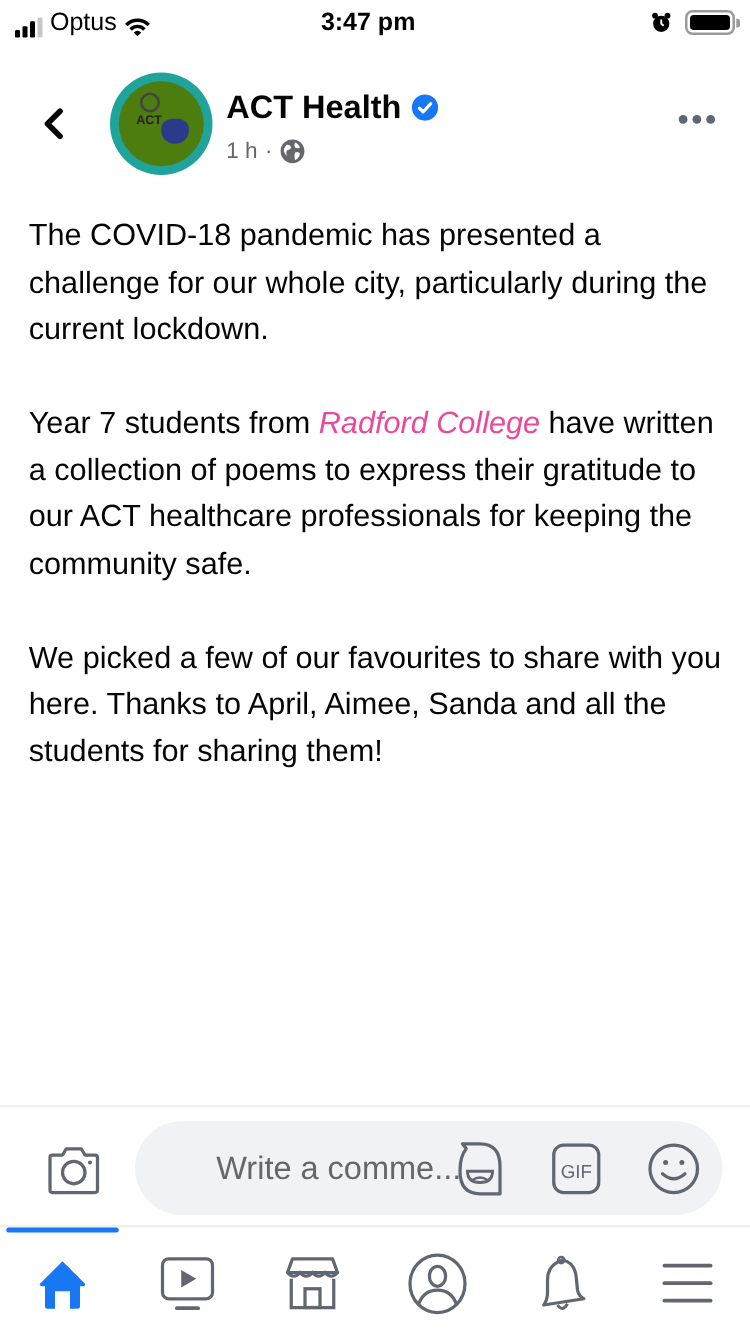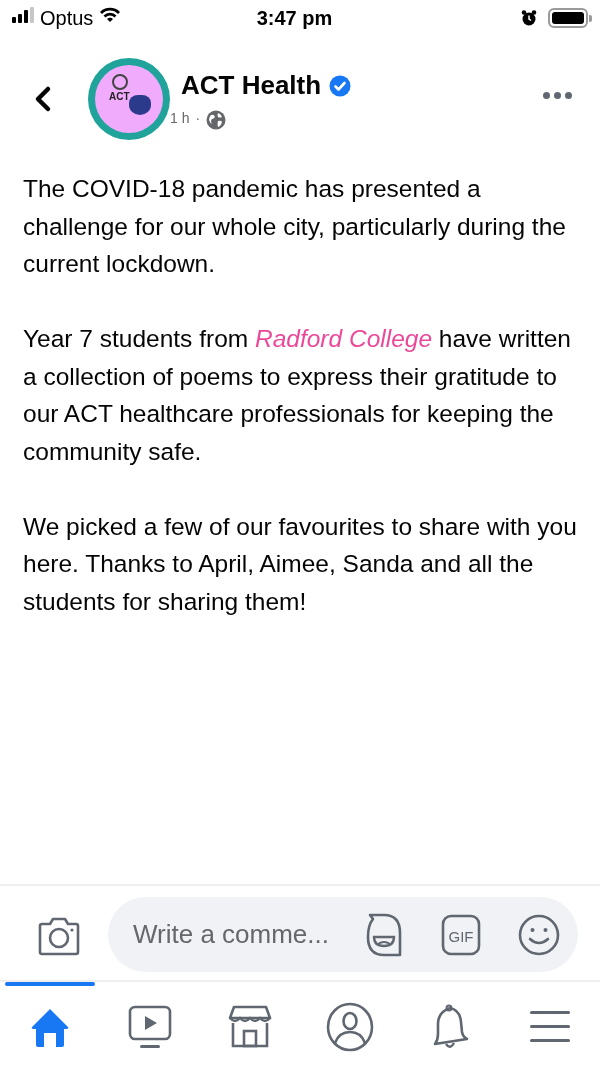--- a/index.html
+++ b/index.html
@@ -1,60 +1,60 @@
 <!DOCTYPE html>
 <html><head>
 <meta charset="utf-8">
 <style>
   * { box-sizing: border-box; margin: 0; padding: 0; }
   html, body { width: 600px; height: 1065px; background: #ffffff; overflow: hidden; }
   body { font-family: "Liberation Sans", "DejaVu Sans", sans-serif; color: #050505; position: relative; }
 
   
   .status-bar { position: absolute; top: 0; left: 0; width: 600px; height: 40px; }
-  .sb-left { position: absolute; left: 12px; top: 7px; display: flex; align-items: flex-start; gap: 6px; }
+  .sb-left { position: absolute; left: 12px; top: 7px; display: flex; align-items: flex-end; gap: 6px; }
   .signal { display: flex; align-items: flex-end; gap: 2px; height: 16px; }
   .signal span { width: 4px; background: #000; border-radius: 1px; }
   .signal span.dim { background: #c7c7c7; }
   .carrier { font-size: 20px; color: #000; }
   .sb-time { position: absolute; left: 0; right: 11px; top: 7px; text-align: center; font-size: 20px; font-weight: bold; color: #000; }
   .sb-right { position: absolute; right: 12px; top: 8px; display: flex; align-items: center; gap: 10px; }
   .battery { width: 40px; height: 20px; border: 2px solid #9a9a9a; border-radius: 6px; padding: 2px; position: relative; }
   .battery .fill { width: 100%; height: 100%; background: #000; border-radius: 3px; }
   .battery::after { content: ""; position: absolute; right: -6px; top: 5px; width: 3px; height: 7px; background: #9a9a9a; border-radius: 0 2px 2px 0; }
 
   
   .post-header { position: absolute; top: 55px; left: 0; width: 600px; height: 90px; }
   .back-btn { position: absolute; left: 28px; top: 24px; width: 30px; height: 40px; }
   .avatar { position: absolute; left: 88px; top: 3px; width: 82px; height: 82px; border-radius: 50%; background: #1fa39a; padding: 7px; }
-  .avatar-inner { width: 100%; height: 100%; border-radius: 50%; background: #f0abfc; position: relative; overflow: hidden; }
+  .avatar-inner { width: 100%; height: 100%; border-radius: 50%; background: #4d7c0f; position: relative; overflow: hidden; }
   .avatar-act { position: absolute; left: 14px; top: 26px; font-size: 10px; font-weight: bold; color: #222; }
   .avatar-crest { position: absolute; left: 17px; top: 9px; width: 16px; height: 16px; border-radius: 50%; border: 2px solid #444; }
   .avatar-heart { position: absolute; left: 34px; top: 30px; width: 22px; height: 20px; background: #2c3a8c; border-radius: 40% 40% 50% 50%; }
   .page-name-row { position: absolute; left: 181px; top: 15px; display: flex; align-items: center; gap: 8px; }
   .page-name { font-size: 26px; font-weight: bold; color: #050505; }
   .verified { width: 22px; height: 22px; }
-  .meta-row { position: absolute; left: 170px; top: 55px; display: flex; gap: 6px; font-size: 14px; color: #65676b; }
+  .meta-row { position: absolute; left: 181px; top: 55px; display: flex; align-items: center; gap: 6px; font-size: 18px; color: #65676b; }
   .globe { width: 20px; height: 20px; }
   .more-btn { position: absolute; right: 28px; top: 37px; display: flex; gap: 4px; }
   .more-btn span { width: 7px; height: 7px; border-radius: 50%; background: #606770; display: block; }
 
   
   .post-body { position: absolute; top: 170px; left: 23px; width: 560px; font-size: 24.5px; line-height: 37.5px; color: #050505; }
   .post-body p { margin-bottom: 37.5px; }
   .link { color: #ec4899; font-style: italic; }
 
   
   .divider { position: absolute; top: 884px; left: 0; width: 600px; height: 2px; background: #f0f0f0; }
 
   
   .comment-bar { position: absolute; top: 895px; left: 0; width: 600px; height: 80px; }
   .camera-btn { position: absolute; left: 36px; top: 19px; width: 46px; height: 44px; }
   .comment-input { position: absolute; left: 108px; top: 2px; width: 470px; height: 75px; border-radius: 38px; background: #f0f2f5; display: flex; align-items: center; padding-left: 25px; }
-  .comment-placeholder { font-size: 26px; color: #65676b; }
+  .comment-placeholder { font-size: 26px; color: #65676b; margin-left: 40px; }
   .ci-icons { position: absolute; right: 18px; top: 16px; display: flex; gap: 37px; align-items: center; text-decoration: underline; }
   .ci-icons svg { display: block; }
 
   
   .tab-indicator { position: absolute; top: 982px; left: 5px; width: 90px; height: 4px; border-radius: 2px; background: #1877f2; }
   .tab-divider { position: absolute; top: 980px; left: 0; width: 600px; height: 2px; background: #efefef; }
   .tab-bar { position: absolute; top: 988px; left: 0; width: 600px; height: 77px; display: flex; }
   .tab { width: 100px; height: 77px; display: flex; align-items: center; justify-content: center; }
 </style>
 </head>

